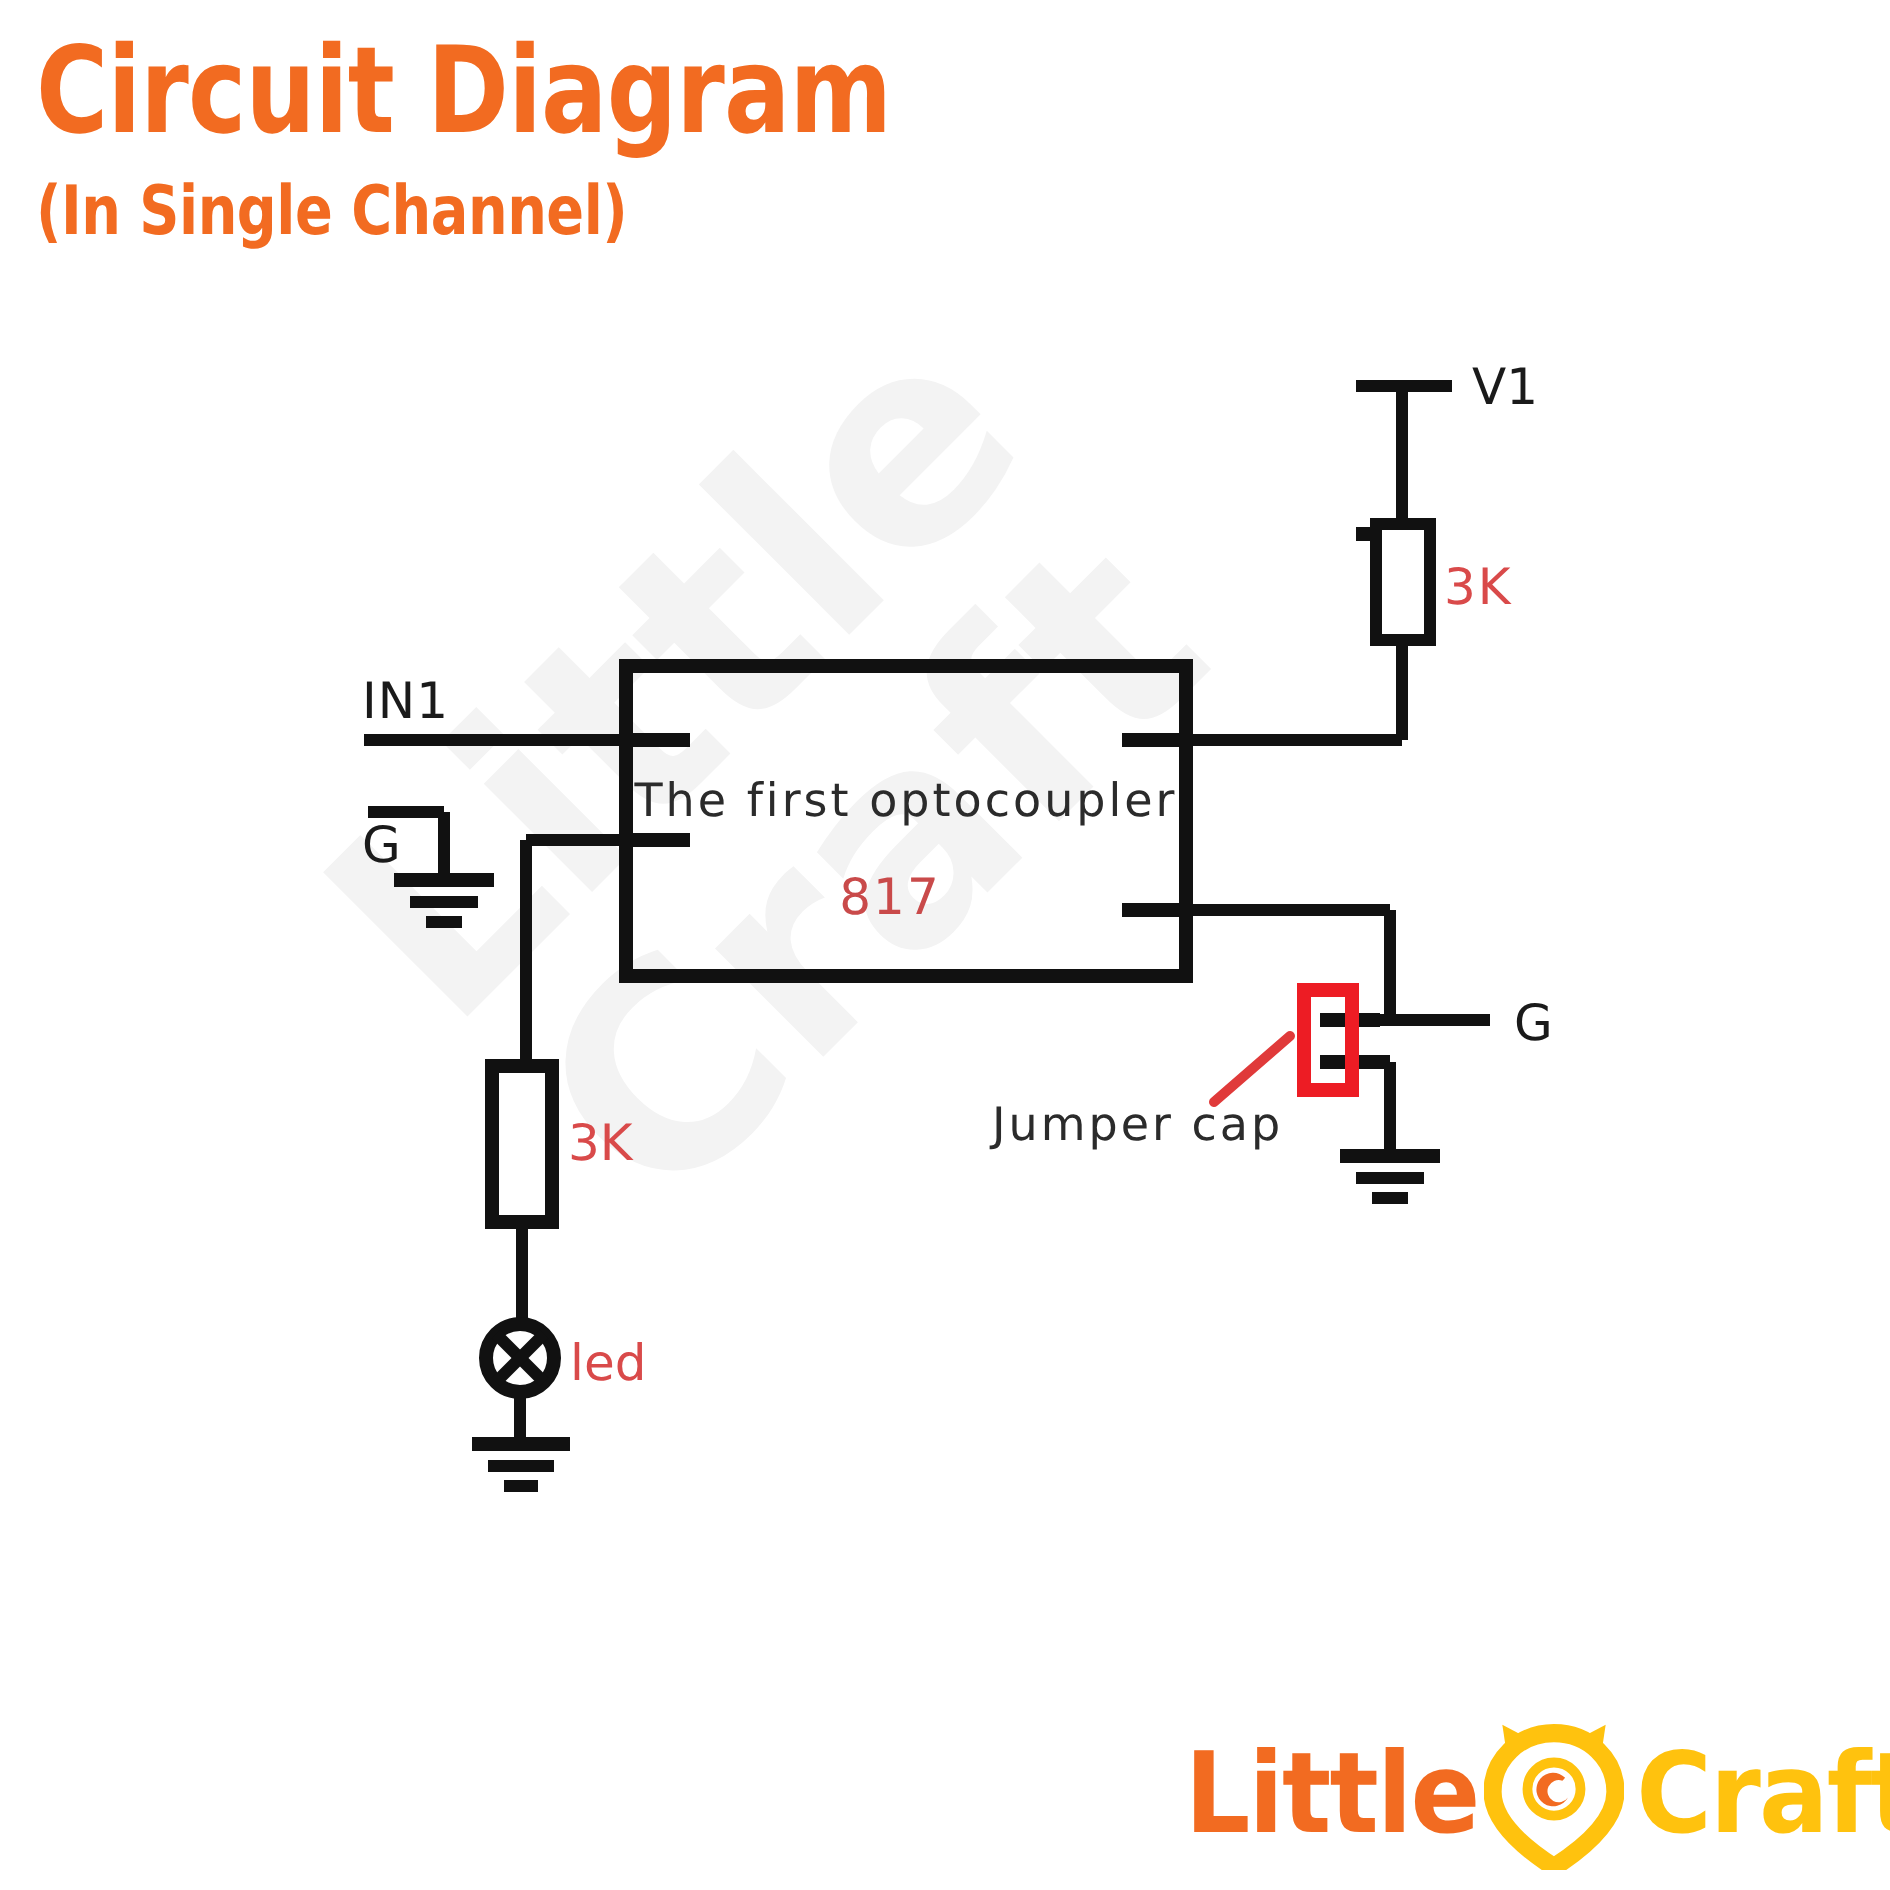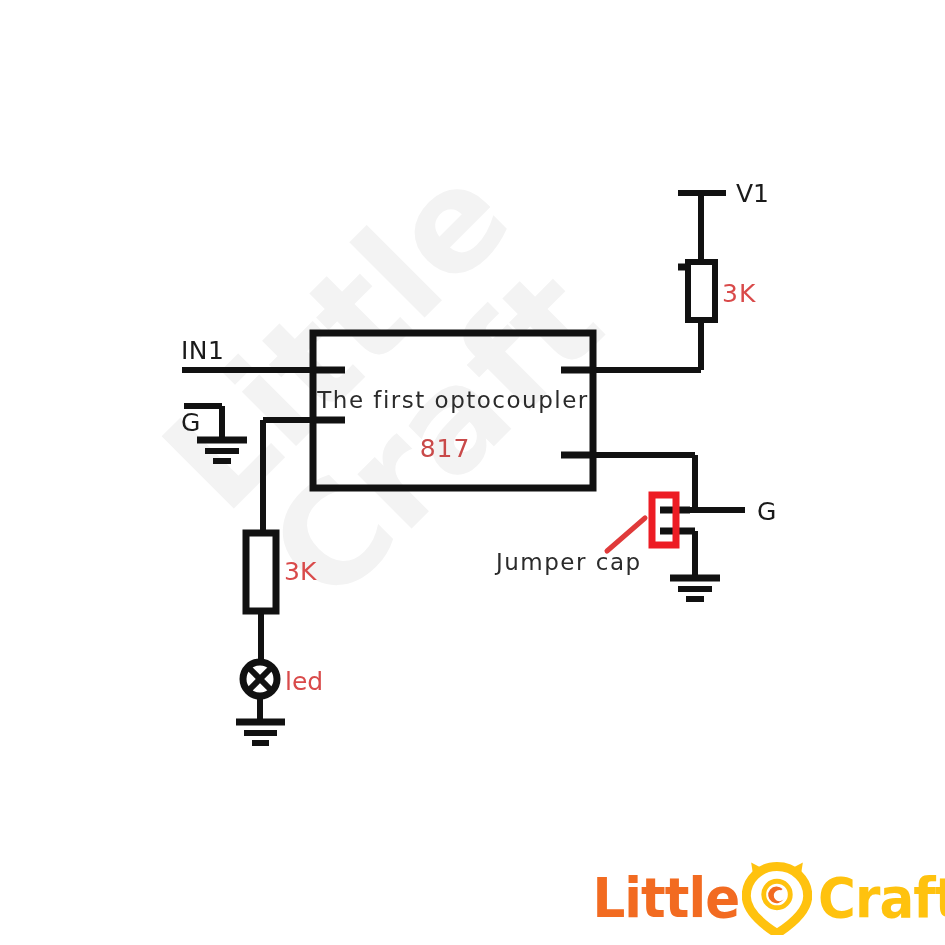--- a/index.html
+++ b/index.html
@@ -96,20 +96,24 @@
 
 <div id="page">
 
   <svg id="watermark-layer" viewBox="0 0 945 945" xmlns="http://www.w3.org/2000/svg">
     <g transform="rotate(-45 470 470)" fill="#F3F3F3">
       <text x="470" y="330" font-family="DejaVu Sans, sans-serif" font-size="140" font-weight="bold" text-anchor="middle">Little</text>
       <text x="470" y="470" font-family="DejaVu Sans, sans-serif" font-size="140" font-weight="bold" text-anchor="middle">Craft</text>
     </g>
   </svg>
 
+  <div id="heading">
+    <div id="title">Circuit Diagram</div>
+    <div id="subtitle">(In Single Channel)</div>
+  </div>
 
   <svg id="schematic" viewBox="0 0 945 945" xmlns="http://www.w3.org/2000/svg">
 
     <g stroke="#111111" stroke-width="6" fill="none" stroke-linecap="butt">
 
       <g>
         <line x1="678" y1="193" x2="726" y2="193"></line>
         <line x1="701" y1="193" x2="701" y2="262"></line>
       </g>
 

